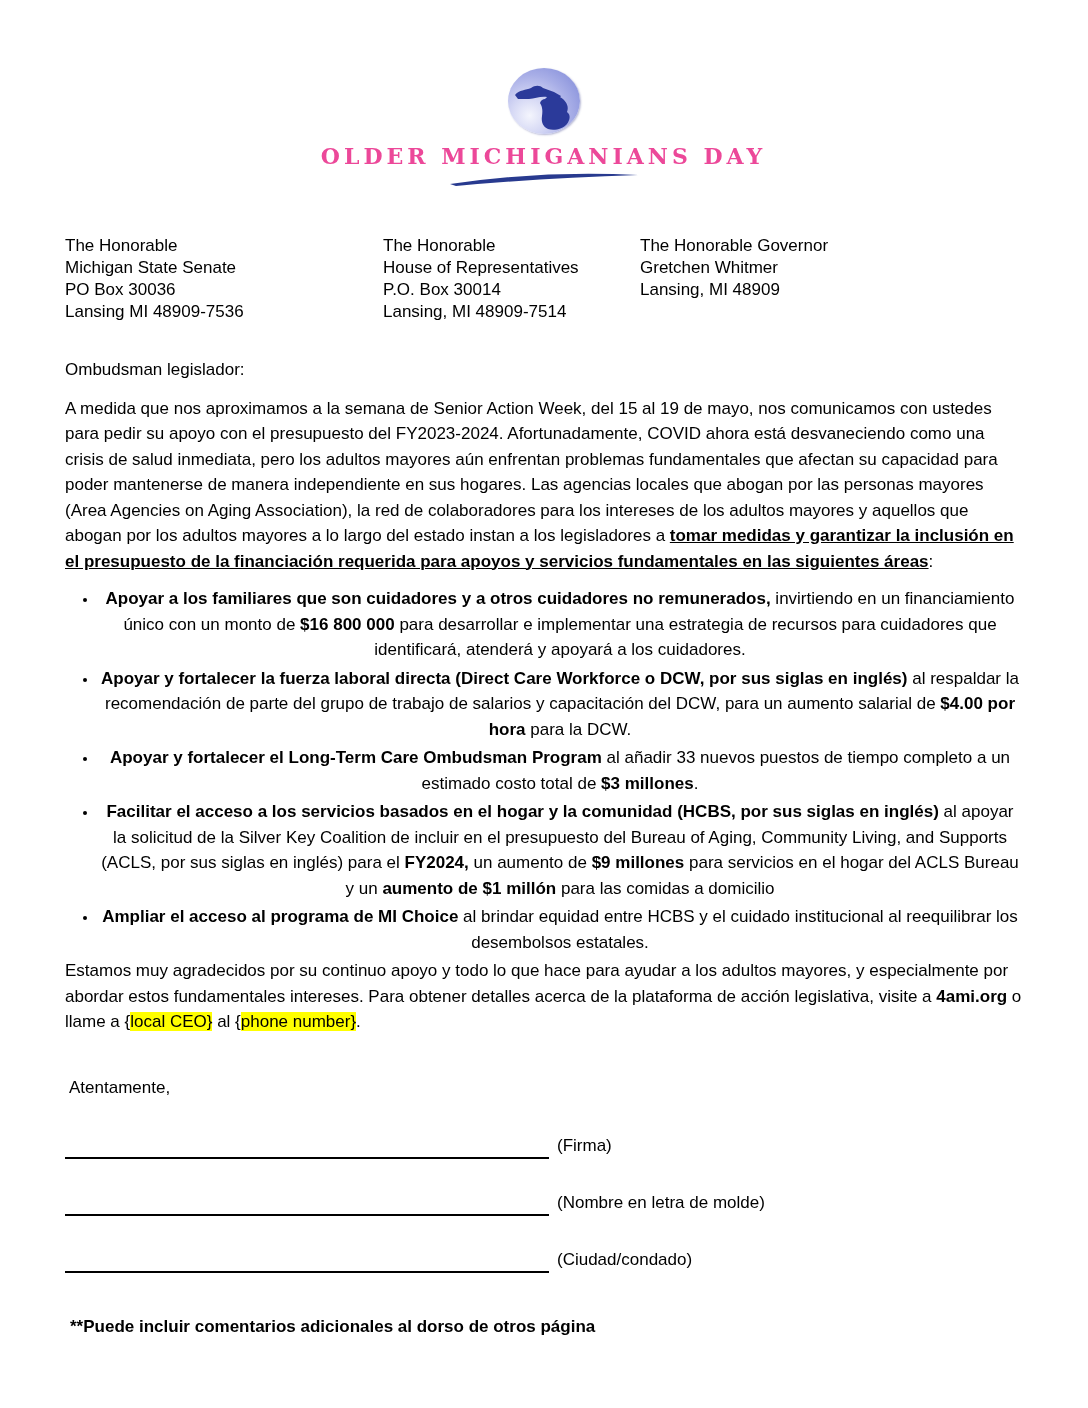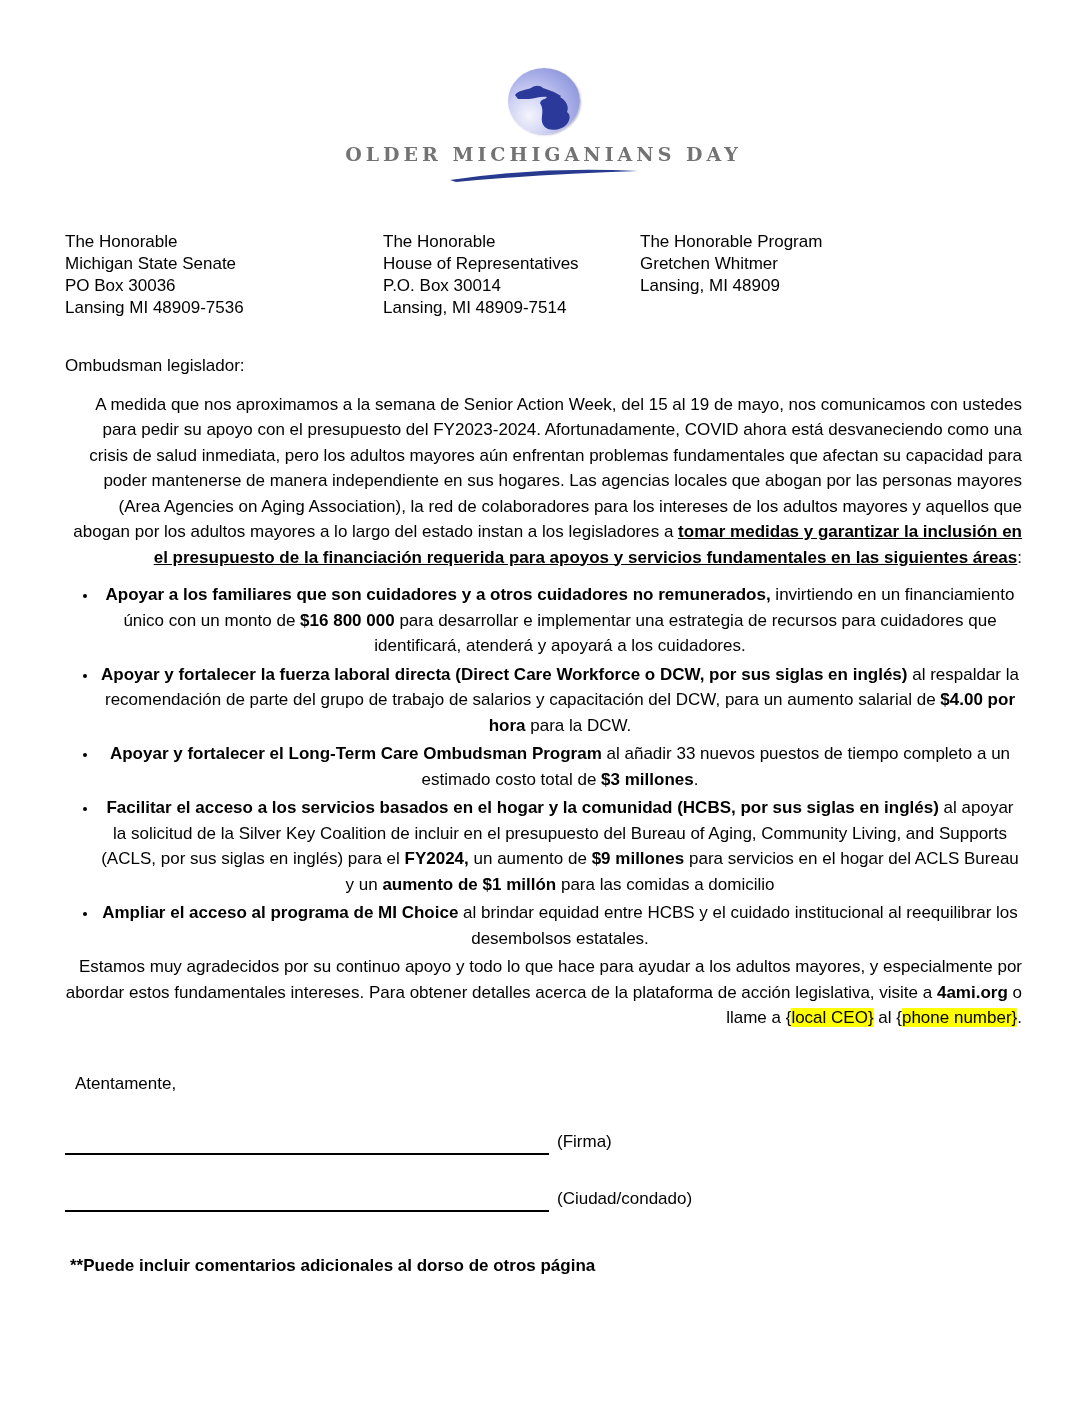--- a/index.html
+++ b/index.html
@@ -13,45 +13,45 @@
   
   .logo { text-align:center; padding-top:68px; }
   .globe {
     width:72px; height:66px; margin:0 auto; border-radius:50%;
     background: radial-gradient(circle at 30% 72%, #f4f5fd 0%, #d3d6f4 28%, #a9afe7 58%, #8a93dc 85%, #7e86d4 100%);
     box-shadow: 1px 1px 2px rgba(90,95,160,0.45);
   }
   .globe svg { display:block; width:72px; height:66px; }
   .logo-title {
     font-family:"DejaVu Serif", serif; font-weight:bold;
-    color:#737373; font-size:19px; letter-spacing:4px;
+    color:#ec4899; font-size:22px; letter-spacing:4px;
     margin-top:9px; white-space:nowrap;
   }
   .swoosh { display:block; margin:1px auto 0 auto; }
 
   
   .recipients { display:flex; margin-top:48px; line-height:22px; }
   .addr { white-space:nowrap; }
   .addr-1 { width:318px; }
   .addr-2 { width:257px; }
   .addr-3 { flex:1; }
 
   
   .salutation { margin:34px 0 0 0; line-height:25.5px; }
-  .para { margin:13px 0 0 0; line-height:25.5px; text-align:right; }
+  .para { margin:13px 0 0 0; line-height:25.5px; text-align:left; }
   .bullets { margin:12px 0 0 0; padding:0 0 0 33px; }
   .bullets li { line-height:25.5px; margin:0 0 3px 0; padding-left:0;text-align:center; }
   .bullets li::marker { font-size:0.75em; }
   .closing { margin-top:0; }
   .b  { font-weight:bold; }
   .u  { text-decoration:underline; }
   .hl { background:#FFFF00; }
 
   
-  .valediction { margin:40px 0 0 10px; line-height:25.5px; }
+  .valediction { margin:40px 0 0 4px; line-height:25.5px; }
   .sig-row { display:flex; align-items:center; margin-top:31px; }
   .sig-row.first { margin-top:33px; }
   .sig-line { width:484px; height:24px; border-bottom:2px solid #000; }
   .sig-label { margin-left:8px; line-height:24px; white-space:nowrap; }
 
   .footnote { margin:41px 0 0 5px; font-weight:bold; line-height:25.5px; }
 </style>
 </head>
 <body>
 
@@ -79,21 +79,21 @@
       <div>PO Box 30036</div>
       <div>Lansing MI 48909-7536</div>
     </div>
     <div class="addr addr-2">
       <div>The Honorable</div>
       <div>House of Representatives</div>
       <div>P.O. Box 30014</div>
       <div>Lansing, MI 48909-7514</div>
     </div>
     <div class="addr addr-3">
-      <div>The Honorable Program</div>
+      <div>The Honorable Governor</div>
       <div>Gretchen Whitmer</div>
       <div>Lansing, MI 48909</div>
     </div>
   </section>
 
   <p class="salutation">Ombudsman legislador:</p>
 
   <p class="para"><span>A medida que nos aproximamos a la semana de Senior Action Week, del 15 al 19 de mayo, nos comunicamos con ustedes para pedir su apoyo con el presupuesto del FY2023-2024. Afortunadamente, COVID ahora está desvaneciendo como una crisis de salud inmediata, pero los adultos mayores aún enfrentan problemas fundamentales que afectan su capacidad para poder mantenerse de manera independiente en sus hogares. Las agencias locales que abogan por las personas mayores (Area Agencies on Aging Association), la red de colaboradores para los intereses de los adultos mayores y aquellos que abogan por los adultos mayores a lo largo del estado instan a los legisladores a </span><span class="b u">tomar medidas y garantizar la inclusión en el presupuesto de la financiación requerida para apoyos y servicios fundamentales en las siguientes áreas</span><span>:</span></p>
 
   <ul class="bullets">
@@ -107,18 +107,22 @@
   <p class="para closing"><span>Estamos muy agradecidos por su continuo apoyo y todo lo que hace para ayudar a los adultos mayores, y especialmente por abordar estos fundamentales intereses. Para obtener detalles acerca de la plataforma de acción legislativa, visite a </span><span class="b">4ami.org</span><span> o llame a {</span><span class="hl">local CEO}</span><span> al {</span><span class="hl">phone number}</span><span>.</span></p>
 
   <p class="valediction">Atentamente,</p>
 
   <div class="sig-row first">
     <div class="sig-line"></div>
     <span class="sig-label">(Firma)</span>
   </div>
   <div class="sig-row">
     <div class="sig-line"></div>
+    <span class="sig-label">(Nombre en letra de molde)</span>
+  </div>
+  <div class="sig-row">
+    <div class="sig-line"></div>
     <span class="sig-label">(Ciudad/condado)</span>
   </div>
 
   <p class="footnote">**Puede incluir comentarios adicionales al dorso de otros página</p>
 
 </div>
 
 </body></html>

